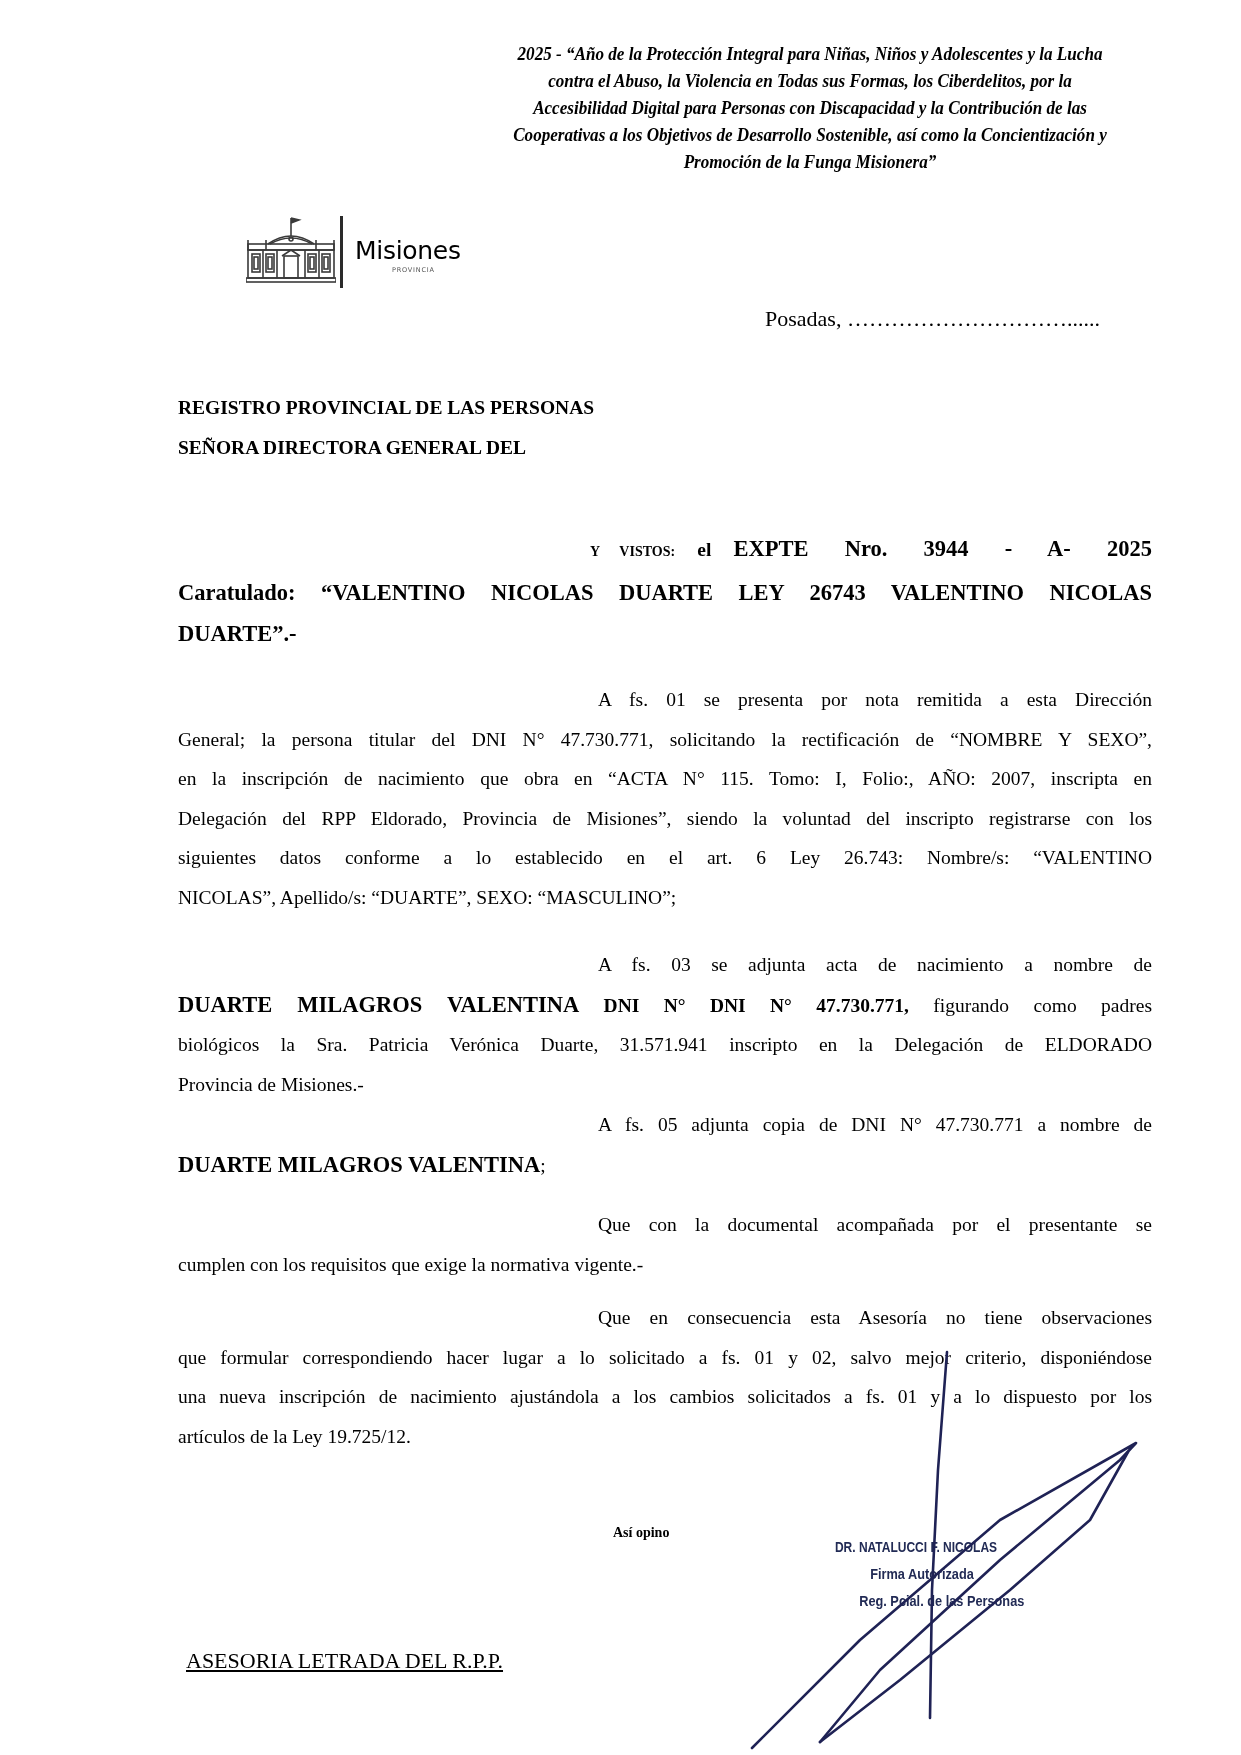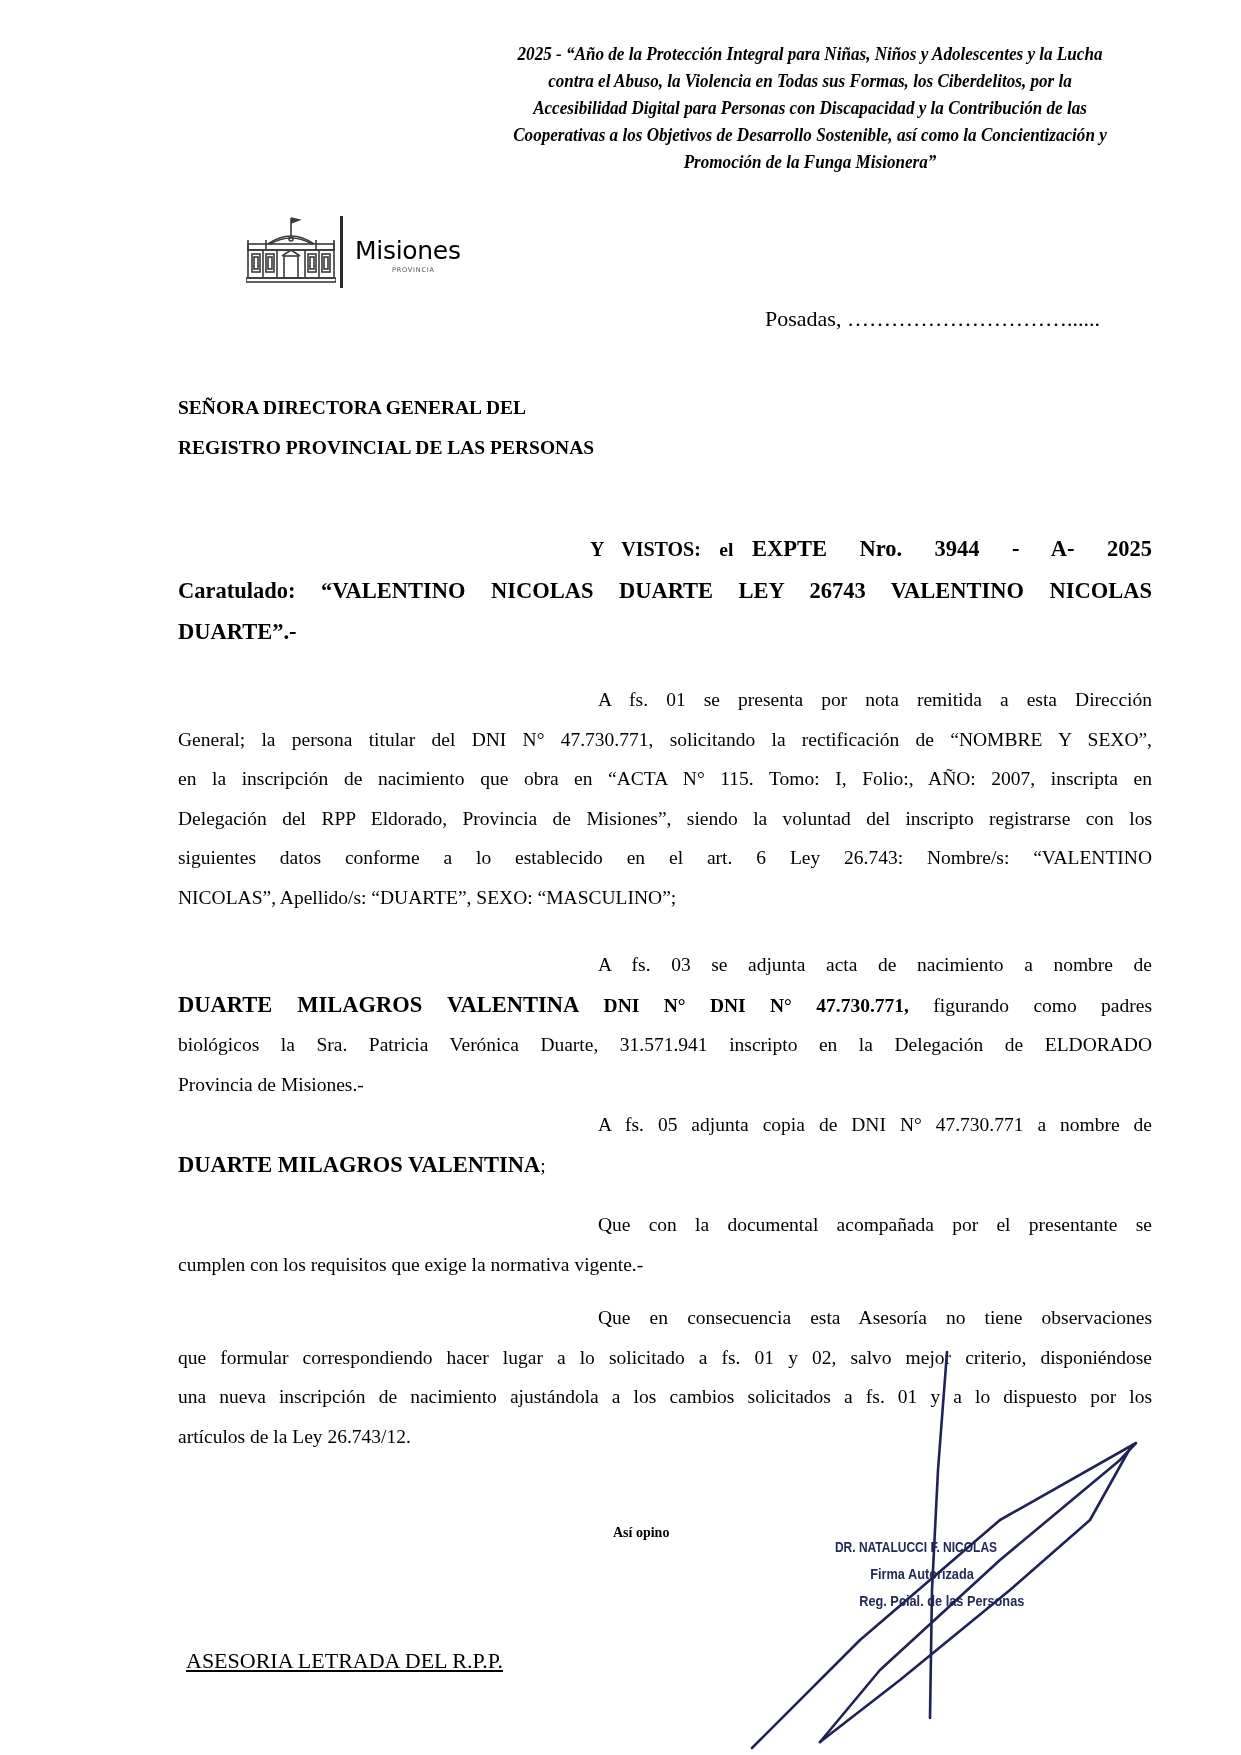--- a/index.html
+++ b/index.html
@@ -93,27 +93,27 @@
     </g>
   </svg>
   <div class="bar"></div>
   <div class="name">Misiones</div>
   <div class="prov">PROVINCIA</div>
 </div>
 
 <div class="posadas">Posadas, …………………………......</div>
 
 <div class="addressee">
+  <div>REGISTRO PROVINCIAL DE LAS PERSONAS</div>
   <div>SEÑORA DIRECTORA GENERAL DEL</div>
-  <div>REGISTRO PROVINCIAL DE LAS PERSONAS</div>
 </div>
 
 <div class="block visto">
   <div class="jl" style="padding-left:412px">
-    <span style="font-size:20px">Y VISTOS:</span>
+    <span style="font-size:14px">Y VISTOS:</span>
     <span style="font-size:19.5px">el</span>
     <span style="word-spacing:14px">EXPTE Nro. 3944 - A- 2025</span>
   </div>
   <div class="jl">Caratulado: “VALENTINO NICOLAS DUARTE LEY 26743 VALENTINO NICOLAS</div>
   <div class="jl-last">DUARTE”.-</div>
 </div>
 
 <div class="block body-p p1">
   <div class="jl firstline">A  fs. 01  se presenta por nota remitida a esta Dirección</div>
   <div class="jl">General;  la persona titular del DNI N° 47.730.771, solicitando la rectificación de “NOMBRE Y SEXO”,</div>
@@ -143,21 +143,21 @@
 
 <div class="block body-p p4">
   <div class="jl firstline">Que con la documental acompañada por el presentante  se</div>
   <div class="jl-last">cumplen con los requisitos que exige la normativa vigente.-</div>
 </div>
 
 <div class="block body-p p5">
   <div class="jl firstline">Que en consecuencia esta Asesoría no tiene observaciones</div>
   <div class="jl">que formular correspondiendo hacer lugar a lo solicitado a fs. 01 y 02, salvo mejor criterio, disponiéndose</div>
   <div class="jl">una nueva inscripción de nacimiento ajustándola a los cambios solicitados a fs. 01 y a lo dispuesto por los</div>
-  <div class="jl-last">artículos de la Ley 26.743/12.</div>
+  <div class="jl-last">artículos de la Ley 19.725/12.</div>
 </div>
 
 <div class="asi">Así opino</div>
 <div class="asesoria">ASESORIA LETRADA DEL R.P.P.</div>
 
 <div class="stamp">
   <div class="s1">DR. NATALUCCI F. NICOLAS</div>
   <div class="s2">Firma Autorizada</div>
   <div class="s3">Reg. Pcial. de las Personas</div>
 </div>

